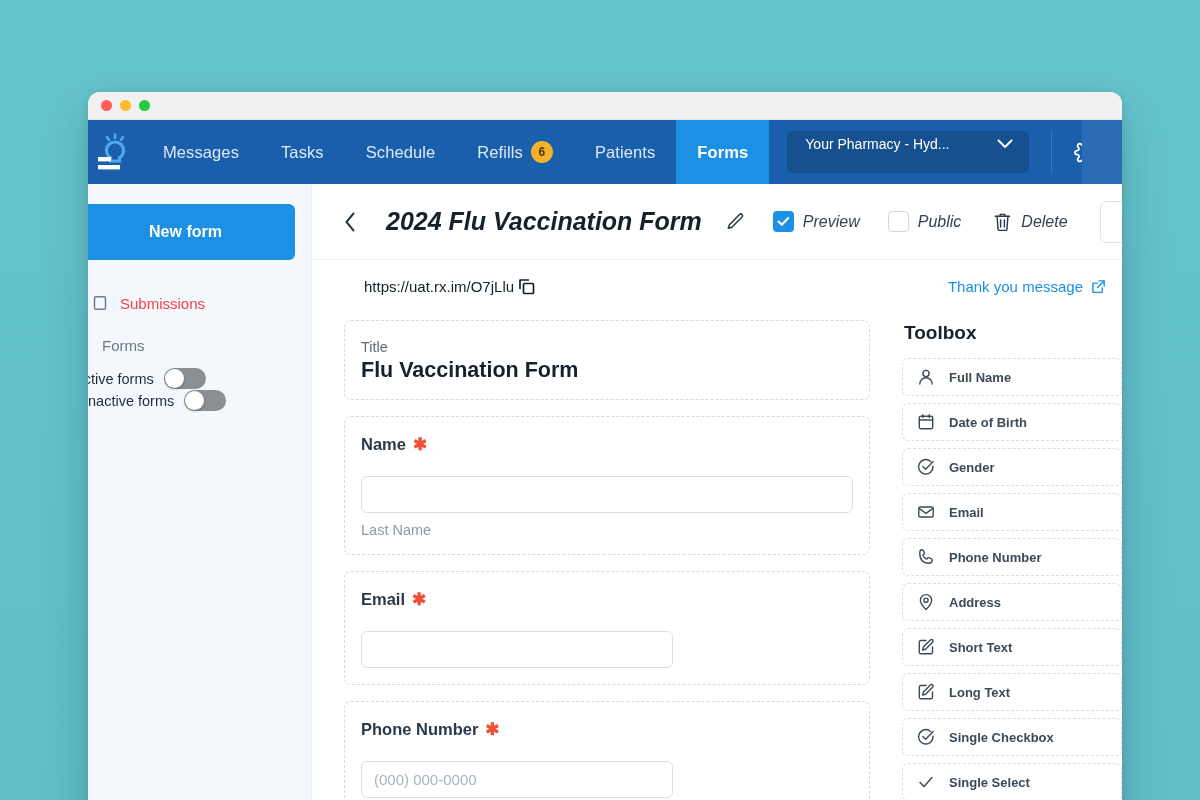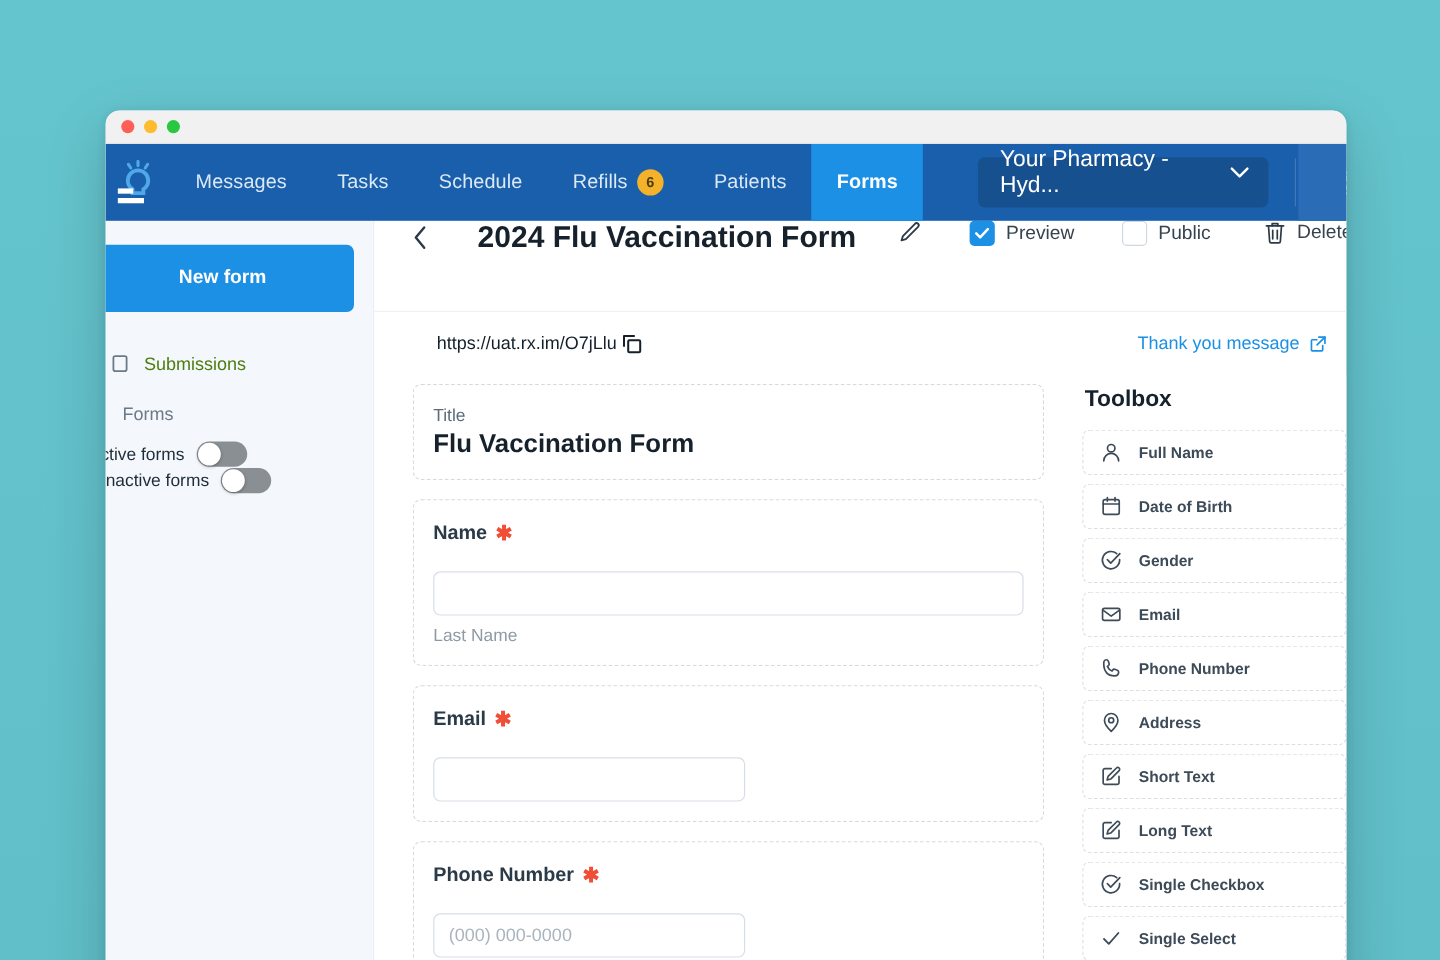--- a/index.html
+++ b/index.html
@@ -75,25 +75,24 @@
     display: flex; align-items: center; gap: 0;
     padding-left: 18px;
   }
   .pharmacy-select {
     height: 42px;
     background: #17508f;
     border-radius: 6px;
     display: flex; align-items: center;
     gap: 14px;
     padding: 0 16px 16px 18px;
-    color: #fff; font-size: 19px;
+    color: #fff; font-size: 14px;
     cursor: pointer;
     min-width: 242px;
     justify-content: space-between;
-    margin-left: 28px;
   }
   .nav-divider {
     width: 1px; height: 40px; background: #3f79bb;
     margin: 0 22px;
   }
   .icon-btn { cursor: pointer; display: flex; align-items: center; }
   .nav-tail {
     position: absolute; right: 0; top: 0; bottom: 0;
     width: 40px; background: #2a6cb5;
   }
@@ -115,21 +114,21 @@
     color: #fff;
     font-size: 16px; font-weight: bold;
     display: flex; align-items: center; justify-content: center;
     cursor: pointer;
   }
   .side-link {
     display: flex; align-items: center; gap: 12px;
     padding: 0 0 0 4px;
     height: 34px;
     margin-top: 26px;
-    color: #4d7c0f; font-size: 15px;
+    color: #ef4444; font-size: 15px;
     cursor: pointer;
   }
   .side-section {
     margin-top: 10px; padding-left: 14px;
     color: #6b7a88; font-size: 15px;
     height: 30px; display: flex; align-items: center;
   }
   .toggle-row {
     display: flex; align-items: center; justify-content: flex-start;
     gap: 10px;
@@ -150,24 +149,25 @@
     left: 1px; top: 1px; width: 19px; height: 19px;
     border-radius: 50%; background: #fff;
     box-shadow: 0 1px 3px rgba(0,0,0,.3);
   }
 
   
   .main { flex: 1; background: #ffffff; display: flex; flex-direction: column; min-width: 0; }
 
   .form-header {
     height: 76px; flex: none;
-    display: flex; align-items: flex-start;
+    display: flex; align-items: center;
     padding: 0 0 0 24px;
     border-bottom: 1px solid #eef1f4;
-    gap: 16px;
+    gap: 4px;
+    font-style: italic;
   }
   .back-chevron { color: #2b3a47; cursor: pointer; padding: 4px 8px; display:flex; }
   .form-title {
     font-size: 25px; font-weight: bold; color: #16212c;
     margin-left: 18px; white-space: nowrap;
   }
   .pencil-btn { margin-left: 20px; cursor: pointer; display: flex; }
   .chk-group { display: flex; align-items: center; gap: 9px; margin-left: 24px; cursor: pointer; }
   .chk {
     width: 21px; height: 21px; border-radius: 4px; flex: none;
@@ -231,21 +231,21 @@
   .fld { flex: 1; }
   .inp {
     height: 37px;
     border: 1px solid #d7dee5; border-radius: 6px;
     background: #fff;
     display: flex; align-items: center;
     padding: 0 12px;
     font-size: 15px; color: #a9b4be;
   }
   .sub-label { font-size: 14.5px; color: #8e9aa5; margin-top: 9px; }
-  .inp.half { width: 260px; }
+  .inp.half { width: 312px; }
 
   .toolbox {
     width: 228px; flex: none;
     padding: 8px 0 0 8px;
     background: #fff;
   }
   .toolbox-title {
     font-size: 19px; font-weight: bold; color: #16212c;
     margin: 2px 0 14px 2px;
   }

